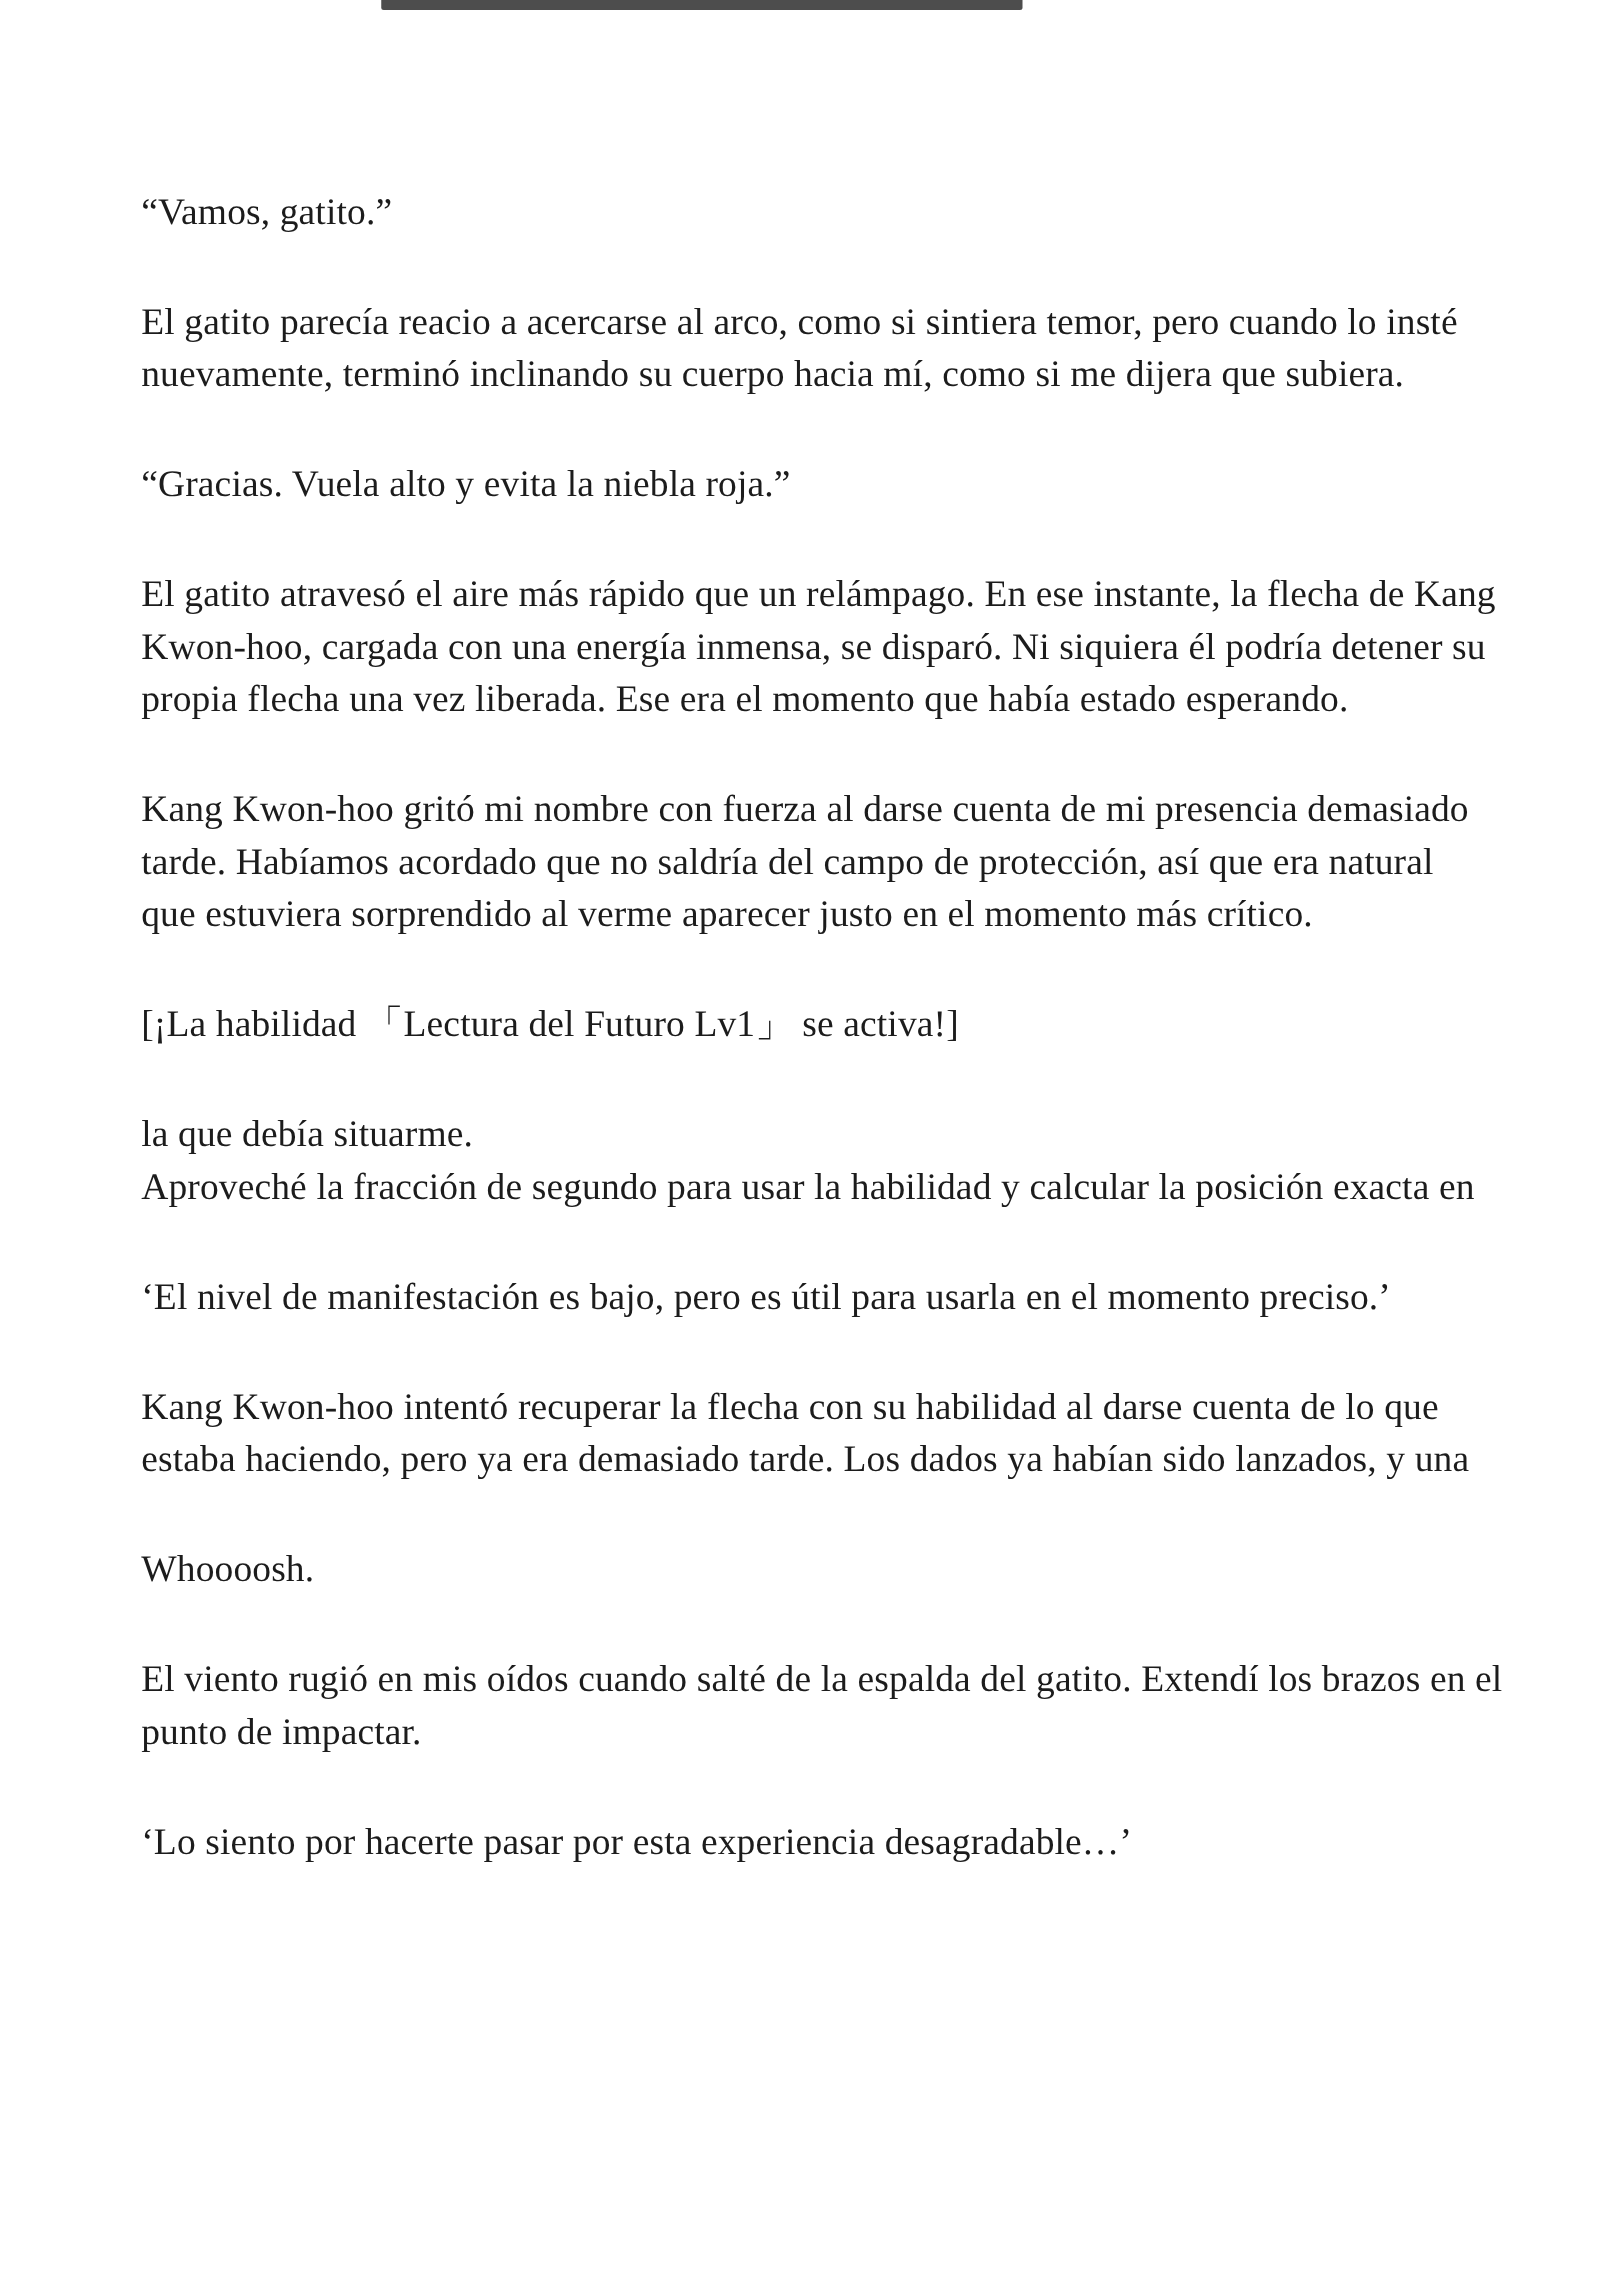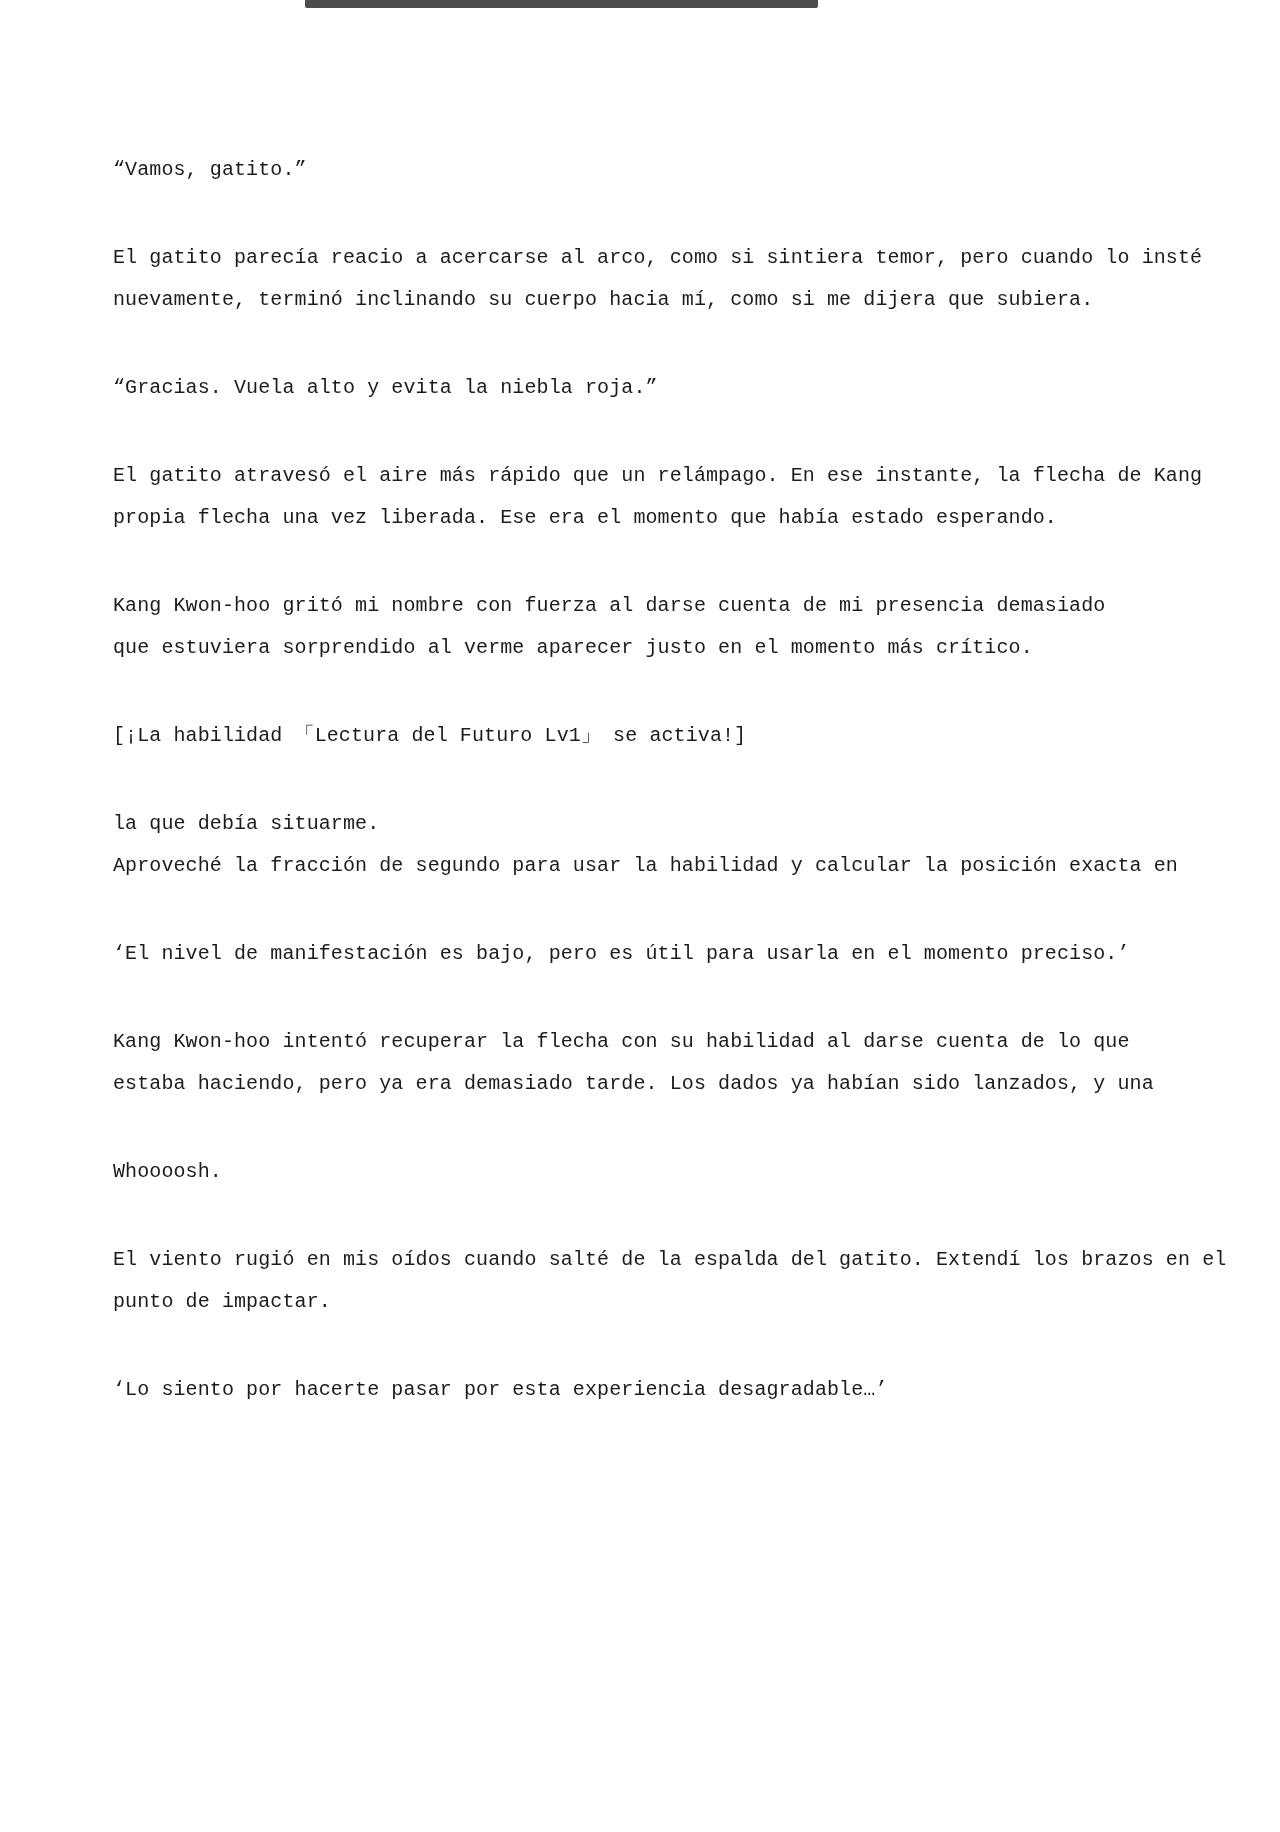--- a/index.html
+++ b/index.html
@@ -22,23 +22,22 @@
     height: 8px;
     background: #4d4d4d;
     border-radius: 0 0 2px 2px;
   }
   .document {
     position: absolute;
     left: 113px;
     top: 149px;
     width: 1054px;
     color: #1c1c1c;
-    font-size: 20px;
+    font-size: 30px;
     font-weight: 400;
-    font-family: Liberation Mono, monospace;
   }
   .paragraph {
     margin: 0 0 46px 0;
   }
   .line {
     line-height: 42px;
     white-space: nowrap;
     letter-spacing: 0.1px;
   }
 </style>
@@ -53,24 +52,26 @@
     </div>
     <div class="paragraph">
       <div class="line">El gatito parecía reacio a acercarse al arco, como si sintiera temor, pero cuando lo insté</div>
       <div class="line">nuevamente, terminó inclinando su cuerpo hacia mí, como si me dijera que subiera.</div>
     </div>
     <div class="paragraph">
       <div class="line">“Gracias. Vuela alto y evita la niebla roja.”</div>
     </div>
     <div class="paragraph">
       <div class="line">El gatito atravesó el aire más rápido que un relámpago. En ese instante, la flecha de Kang</div>
+      <div class="line">Kwon-hoo, cargada con una energía inmensa, se disparó. Ni siquiera él podría detener su</div>
       <div class="line">propia flecha una vez liberada. Ese era el momento que había estado esperando.</div>
     </div>
     <div class="paragraph">
       <div class="line">Kang Kwon-hoo gritó mi nombre con fuerza al darse cuenta de mi presencia demasiado</div>
+      <div class="line">tarde. Habíamos acordado que no saldría del campo de protección, así que era natural</div>
       <div class="line">que estuviera sorprendido al verme aparecer justo en el momento más crítico.</div>
     </div>
     <div class="paragraph">
       <div class="line">[¡La habilidad 「Lectura del Futuro Lv1」 se activa!]</div>
     </div>
     <div class="paragraph">
       <div class="line">la que debía situarme.</div>
       <div class="line">Aproveché la fracción de segundo para usar la habilidad y calcular la posición exacta en</div>
     </div>
     <div class="paragraph">

